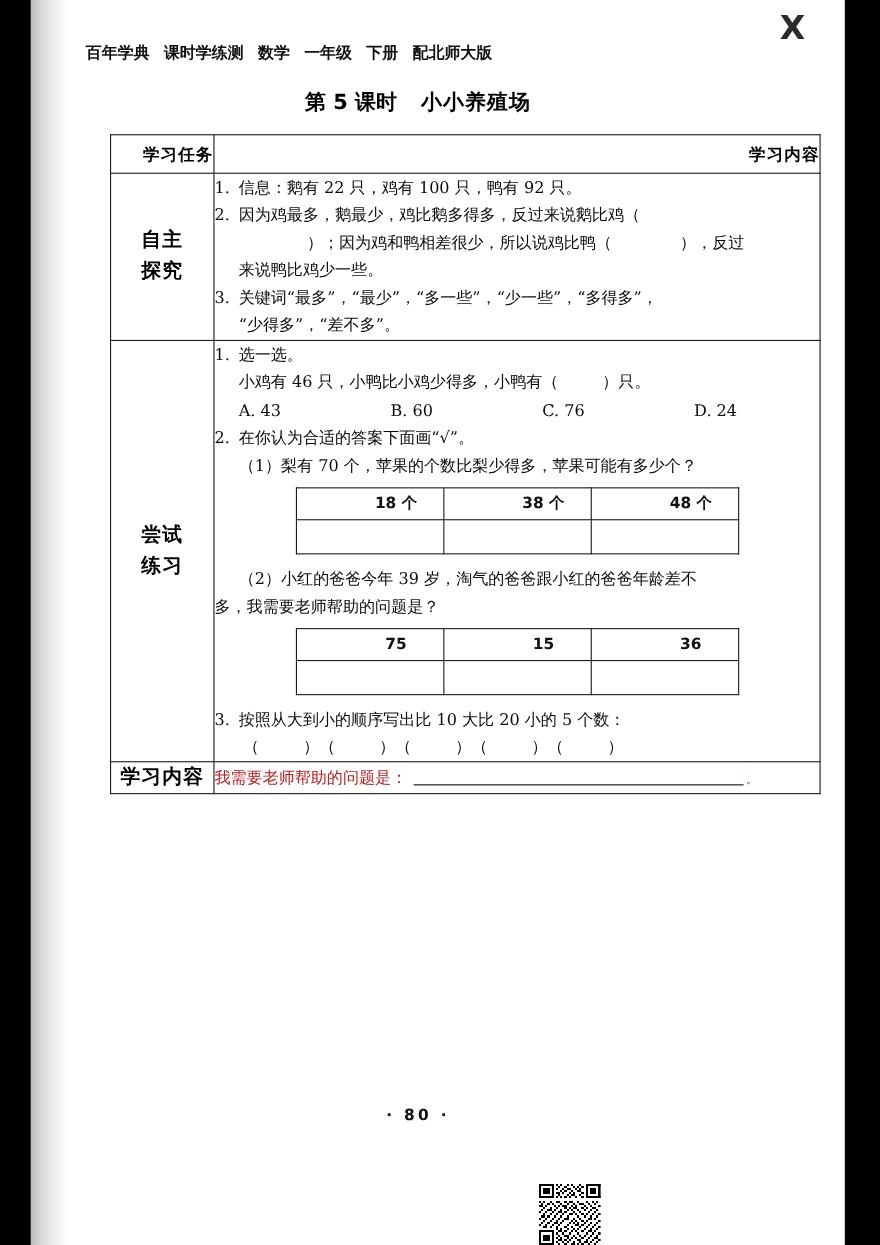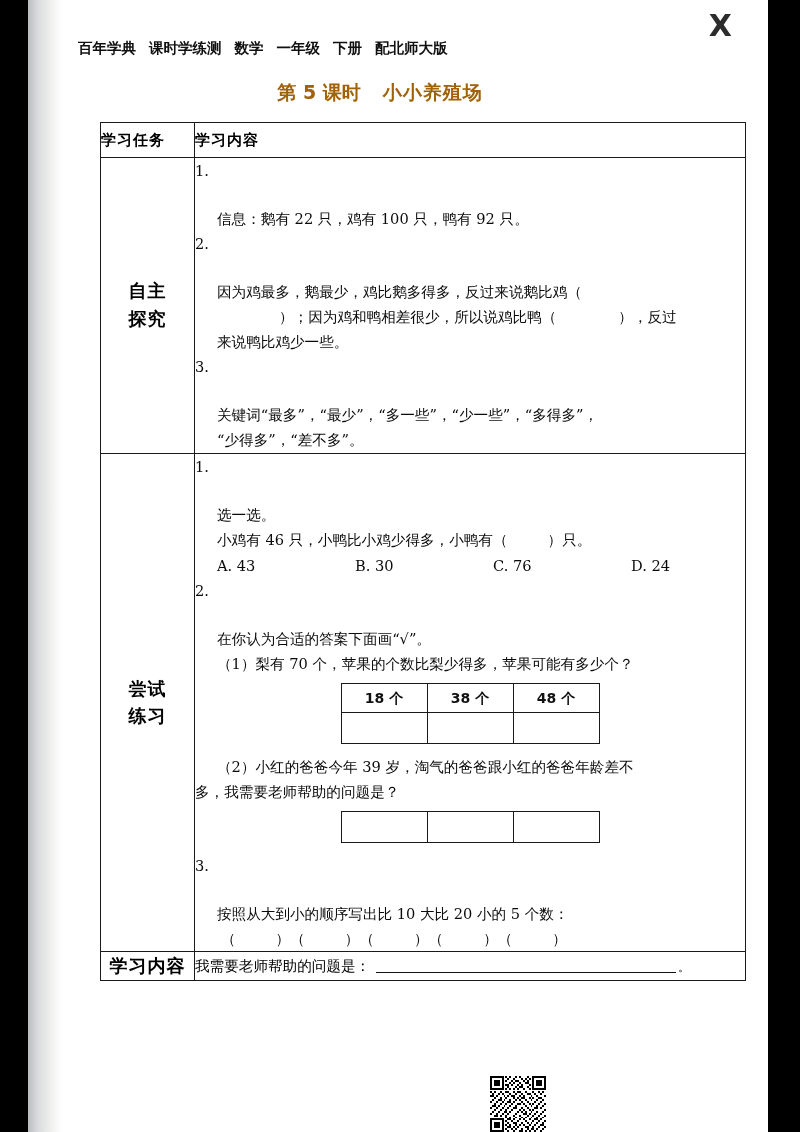--- a/index.html
+++ b/index.html
@@ -73,21 +73,21 @@
   
   .lesson-title {
     position: absolute;
     left: 0;
     top: 80px;
     width: 660px;
     text-align: center;
     font-family: "DejaVu Sans", "Liberation Sans", sans-serif;
     font-weight: bold;
     font-size: 19px;
-    color: #a16207;
+    color: #000000;
     letter-spacing: 1px;
   }
   .lesson-title .num { letter-spacing: 0; }
   .lesson-title .gap { display: inline-block; width: 22px; }
 
   
   table.sheet {
     position: absolute;
     left: 50px;
     top: 122px;
@@ -101,21 +101,21 @@
     padding: 0;
   }
   .col-task { width: 94px; }
 
   th.hd {
     font-family: Liberation Sans, sans-serif;
     font-weight: bold;
     font-size: 15px;
     color: #000;
     height: 34px;
-    text-align: left;
+    text-align: right;
     letter-spacing: 1px;
   }
 
   td.task {
     text-align: center;
     font-family: "DejaVu Sans", "Liberation Sans", sans-serif;
     font-weight: bold;
     font-size: 18px;
     color: #000;
     line-height: 1.55;
@@ -133,21 +133,21 @@
   
   .item {
     display: flex;
     align-items: flex-start;
   }
   .item .mk {
     width: 22px;
     flex: 0 0 22px;
     font-family: "DejaVu Serif", "Liberation Serif", serif;
   }
-  .item .tx { flex: 1 1 auto; margin-top: 48px; }
+  .item .tx { flex: 1 1 auto; }
 
   .indent { padding-left: 22px; }
   .blank-ph { display: inline-block; }
   .blank-m { width: 62px; }
   .blank-l { width: 40px; }
 
   
   .choices {
     display: flex;
     padding-left: 22px;
@@ -172,36 +172,37 @@
   }
   table.opt td {
     border: 1px solid #1a1a1a;
     width: 85px;
     height: 28px;
     text-align: center;
     font-size: 14px;
     font-family: "DejaVu Sans", "Liberation Sans", sans-serif;
     font-weight: bold;
     color: #111;
+    padding-left: 48px;
   }
   table.opt td.blankcell { height: 30px; }
 
   
   .paren-row {
     padding-left: 26px;
     letter-spacing: 0;
     white-space: nowrap;
   }
   .paren-row .pg { display: inline-block; width: 40px; }
 
   
   td.qrow {
     padding: 7px 10px 7px 10px;
     font-size: 14.6px;
-    color: #000000;
+    color: #b91c1c;
     white-space: nowrap;
   }
   .write-line {
     display: inline-block;
     width: 300px;
     border-bottom: 1.4px solid #111;
     height: 14px;
     margin: 0 2px -2px 6px;
   }
   .tail-dot { font-size: 11px; }
@@ -301,21 +302,21 @@
 
           <div class="item">
             <span class="mk">1.</span>
             <span class="tx">
               <span>选一选。</span><br>
               <span>小鸡有 46 只，小鸭比小鸡少得多，小鸭有（</span><span class="blank-ph blank-l"></span><span>）只。</span>
             </span>
           </div>
           <div class="choices">
             <span class="ch">A. 43</span>
-            <span class="ch">B. 30</span>
+            <span class="ch">B. 60</span>
             <span class="ch">C. 76</span>
             <span class="ch">D. 24</span>
           </div>
 
           <div class="item">
             <span class="mk">2.</span>
             <span class="tx">在你认为合适的答案下面画“√”。</span>
           </div>
 
           <div class="indent">
@@ -338,20 +339,25 @@
                 </table>
           </div>
 
           <div class="indent">
             <span>（2）</span><span>小红的爸爸今年 39 岁，淘气的爸爸跟小红的爸爸年龄差不</span>
           </div>
           <div>多，我需要老师帮助的问题是？</div>
           <div class="opt-wrap">
             <table class="opt">
               <tbody>
+                    <tr>
+                <td>75</td>
+                <td>15</td>
+                <td>36</td>
+              </tr>
               <tr>
                 <td class="blankcell"></td>
                 <td class="blankcell"></td>
                 <td class="blankcell"></td>
               </tr>
             </tbody>
                 </table>
           </div>
 
           <div class="item">
@@ -367,20 +373,21 @@
 
       <tr>
         <td class="task">学习内容</td>
         <td class="qrow">
           <span>我需要老师帮助的问题是：</span><span class="write-line"></span><span class="tail-dot">。</span>
         </td>
       </tr>
     </tbody>
       </table>
 
+    <div class="folio">· 80 ·</div>
 
     <div class="qr">
       <svg width="56" height="56" viewBox="0 0 29 29" shape-rendering="crispEdges">
         <rect width="29" height="29" fill="#fff"></rect>
         <g fill="#000">
           <rect x="0" y="0" width="7" height="1"></rect>
             <rect x="0" y="6" width="7" height="1"></rect>
           <rect x="0" y="0" width="1" height="7"></rect>
             <rect x="6" y="0" width="1" height="7"></rect>
           <rect x="2" y="2" width="3" height="3"></rect>

